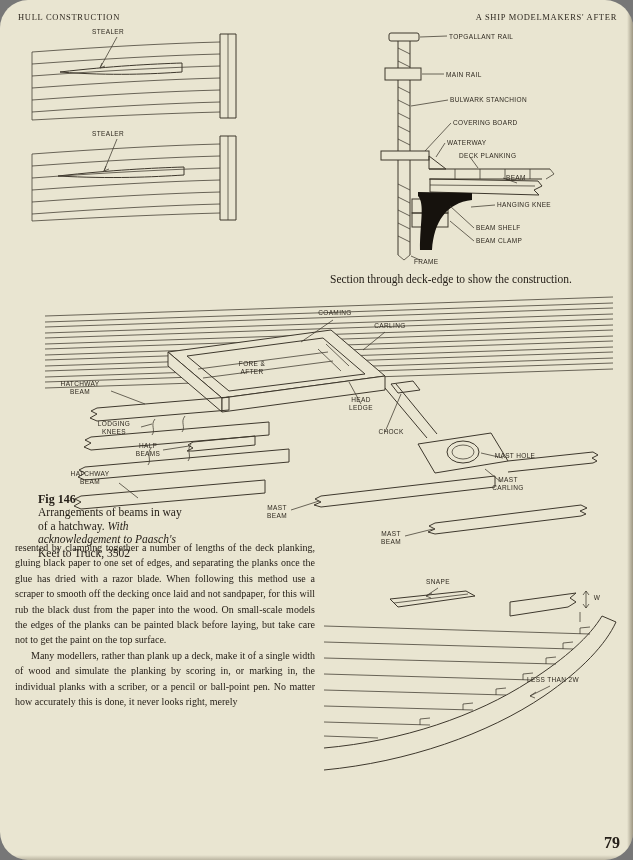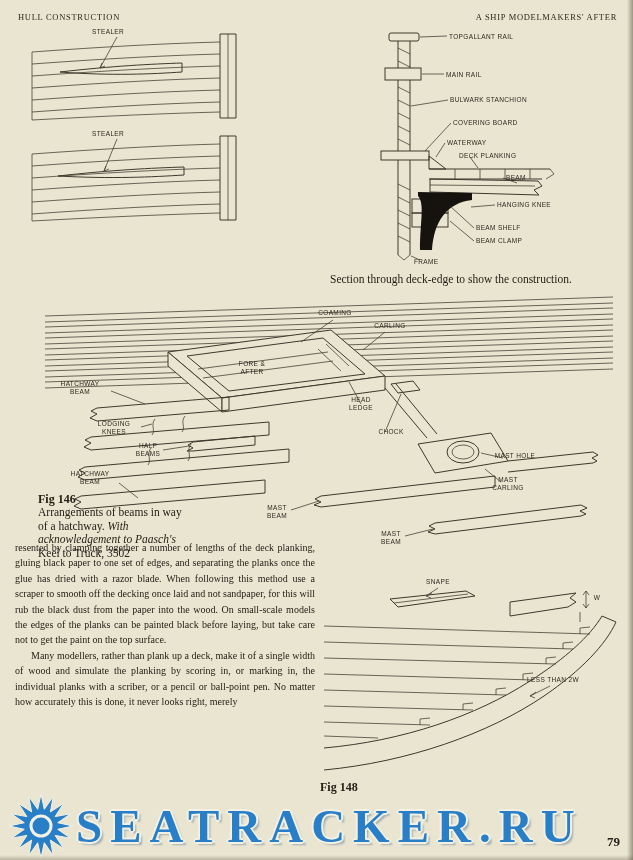--- a/index.html
+++ b/index.html
@@ -1,38 +1,38 @@
 <!DOCTYPE html>
 <html><head>
 <meta charset="utf-8">
 <style>
   html,body{margin:0;padding:0;background:#777;}
   .page{position:relative;width:633px;height:860px;background:#e9e5d1;
-        font-family:"Liberation Serif",serif;color:#27211a;overflow:hidden;margin:0 auto;}
+        font-family:"Liberation Serif",serif;color:#27211a;overflow:hidden;margin:0 auto;border-radius:28px;}
   .hdr{position:absolute;top:12px;font-size:8.5px;letter-spacing:.7px;color:#2e281f;}
   .hdr-left{left:18px;}
   .hdr-right{right:16px;}
   .fig{position:absolute;}
   svg{display:block;}
   .s{stroke:#3e382d;fill:none;stroke-width:1;}
   .t{stroke:#3e382d;fill:none;stroke-width:.75;}
   .sf{stroke:#3e382d;fill:#e9e5d1;stroke-width:1;}
   .blk{fill:#16120d;stroke:none;}
   .lbl{position:absolute;font-family:"Liberation Sans",sans-serif;font-size:6.5px;
        line-height:7.6px;letter-spacing:.35px;color:#2e281f;text-align:center;}
   .lbl-nw{white-space:nowrap;text-align:left;}
   .cap{position:absolute;}
   .fig-num{font-weight:bold;font-size:12px;line-height:14px;}
   .fig-cap{font-size:11.5px;line-height:13.5px;}
   .it{font-style:italic;}
   .body-text{position:absolute;left:15px;top:540px;width:300px;font-size:10px;
              line-height:15.4px;text-align:justify;}
   .body-text p{margin:0;}
   .body-text p+p{text-indent:16px;}
-  .pageno{position:absolute;right:13px;top:834px;font-weight:bold;font-size:13px;}
+  .pageno{position:absolute;right:13px;top:834px;font-weight:bold;font-size:16px;}
   .watermark{position:absolute;left:8px;top:794px;width:622px;height:64px;z-index:40;
              display:flex;align-items:center;opacity:.93;pointer-events:none;}
   .wm-text{font-family:"Liberation Serif",serif;font-weight:bold;font-size:47px;
            letter-spacing:8px;color:#1a78c8;white-space:nowrap;margin-left:2px;
            text-shadow:-2px 0 0 #f4f2e6,2px 0 0 #f4f2e6,0 -2px 0 #f4f2e6,0 2px 0 #f4f2e6,
                        -1px -1px 0 #f4f2e6,1px 1px 0 #f4f2e6,3px 3px 2px rgba(20,60,110,.35);}
   .edge-r{position:absolute;top:0;right:0;width:6px;height:100%;z-index:60;
           background:linear-gradient(to right,rgba(0,0,0,0),rgba(80,70,50,.5));}
   .edge-b{position:absolute;left:0;bottom:0;width:100%;height:5px;z-index:60;
           background:linear-gradient(to bottom,rgba(0,0,0,0),rgba(80,70,50,.3));}
@@ -249,30 +249,21 @@
         <path d="M6,144 L112,147 M102,147 L102,141 L112,140"></path>
         <path d="M6,158 L60,160"></path>
       </g>
 
       <path class="t" d="M232,108 L212,118 M212,118 L218,114 M212,118 L217,120"></path>
     </svg>
     <div class="lbl" style="left:100px;top:0px;width:40px;">SNAPE</div>
     <div class="lbl" style="left:272px;top:16px;width:14px;">W</div>
     <div class="lbl" style="left:200px;top:98px;width:70px;">LESS THAN 2W</div>
     <div class="cap" style="left:2px;top:202px;width:300px;">
-      <div class="fig-num">Fig 148</div>
     </div>
   </div>
 
   <div class="pageno">79</div>
 
-  <div class="watermark">
-    <svg width="66" height="66" viewBox="0 0 66 66">
-      <polygon fill="#1a78c8" stroke="#f4f2e6" stroke-width="1" points="65,33 49.7,36.3 62.6,45.2 47.1,42.4 55.6,55.6 42.4,47.1 45.2,62.6 36.3,49.7 33,65 29.7,49.7 20.8,62.6 23.6,47.1 10.4,55.6 18.9,42.4 3.4,45.2 16.3,36.3 1,33 16.3,29.7 3.4,20.8 18.9,23.6 10.4,10.4 23.6,18.9 20.8,3.4 29.7,16.3 33,1 36.3,16.3 45.2,3.4 42.4,18.9 55.6,10.4 47.1,23.6 62.6,20.8 49.7,29.7"></polygon>
-      <circle cx="33" cy="33" r="10" fill="none" stroke="#f4f2e6" stroke-width="3"></circle>
-      <circle cx="33" cy="33" r="6" fill="#1a78c8"></circle>
-    </svg>
-    <div class="wm-text">SEATRACKER.RU</div>
-  </div>
 
   <div class="edge-r"></div>
   <div class="edge-b"></div>
 </div>
 
 </body></html>

